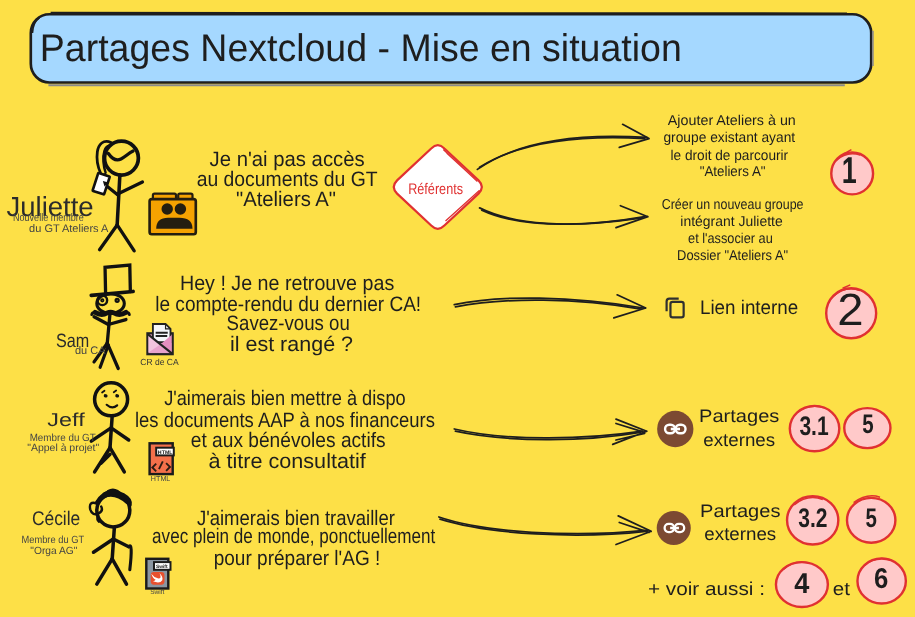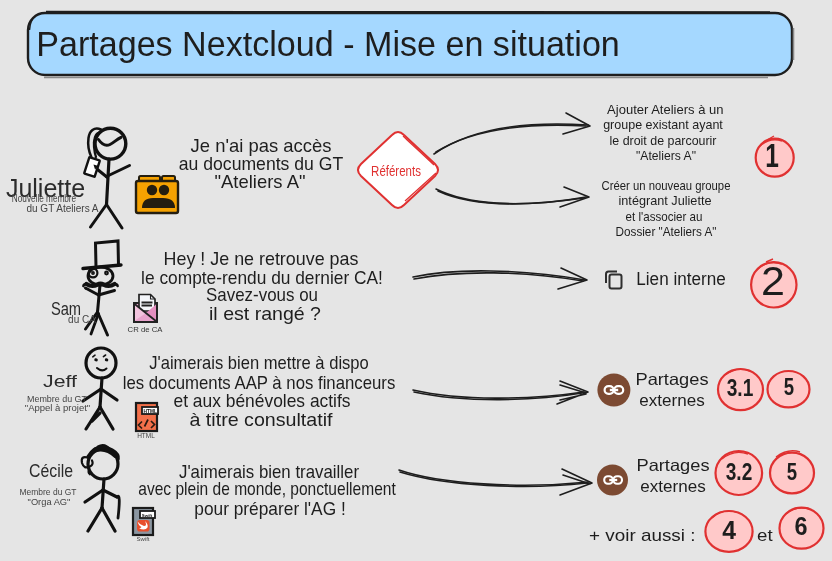--- a/index.html
+++ b/index.html
@@ -1,16 +1,16 @@
 <!DOCTYPE html>
 <html><head>
 <meta charset="utf-8">
 <style>
 html,body{margin:0;padding:0;background:#fff;}
-#stage{position:relative;width:832px;height:561px;overflow:hidden;background:#e5e5e5;
+#stage{position:relative;width:832px;height:561px;overflow:hidden;background:#fde047;
   font-family:"Liberation Sans", sans-serif;}
 .t{position:absolute;white-space:nowrap;line-height:1;}
 svg{position:absolute;left:0;top:0;}
 </style>
 </head>
 <body>
 <div id="stage">
 <svg width="832" height="561" viewBox="0 0 832 561" fill="none">
 
   <rect x="28" y="13" width="764" height="62" rx="17" fill="#a5d8ff" stroke="#1e1e1e" stroke-width="2.4"></rect>

